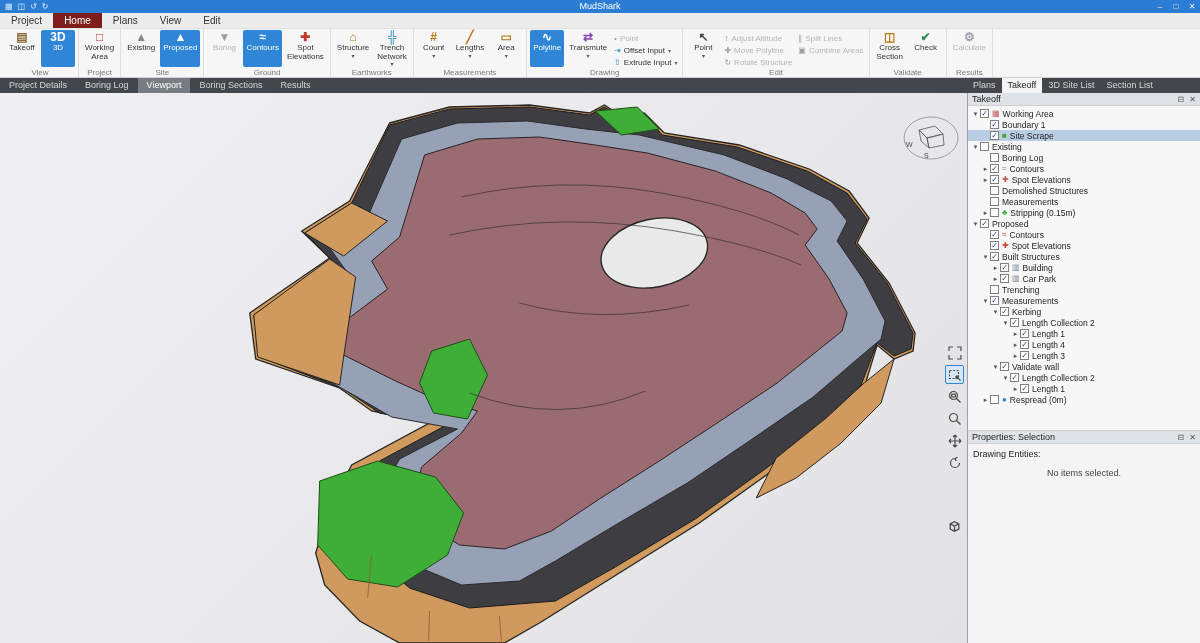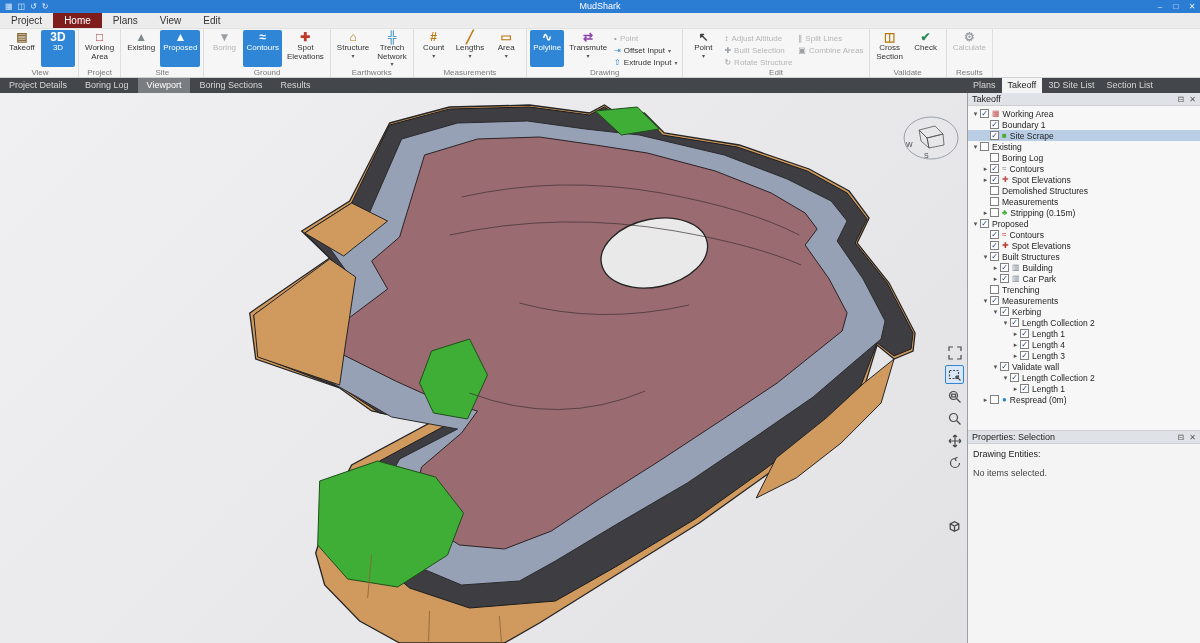--- a/index.html
+++ b/index.html
@@ -61,21 +61,21 @@
   .panel-header{height:13px;background:#dfe2e6;display:flex;align-items:center;font-size:9px;color:#222;padding:0 4px;border-bottom:1px solid #cfcfcf;flex:none}
   .ph-title{flex:1;white-space:nowrap}
   .ph-ic{font-size:8px;color:#555;margin-left:5px;line-height:13px}
   .treebody{height:325px;background:#f7f7f8;overflow:hidden;padding-top:2px;border-bottom:1px solid #cfcfcf;flex:none}
   .trow{height:11px;display:flex;align-items:center;font-size:8.5px;color:#1d1d1d;white-space:nowrap}
   .trow.sel{background:#b9cde4}
   .texp{width:9px;font-size:7px;color:#555;text-align:center;flex:none}
   .cb{width:9px;height:9px;border:1px solid #808080;background:#fff;margin-right:3px;flex:none;font-size:8px;line-height:7px;text-align:center;color:#1f3e7a}
   .ticon{font-size:8px;margin-right:3px;flex:none}
   .propsbody{flex:1;font-size:9px;color:#222;padding:5px 5px}
-  .propsbody .empty{text-align:left;color:#444;margin-top:9px}
+  .propsbody .empty{text-align:center;color:#444;margin-top:9px}
 </style>
 </head>
 <body>
 
 <div id="app">
 
   <div class="titlebar">
     <div class="qicons" id="qicons">
         <span>▦</span>
         <span>◫</span>
@@ -226,21 +226,21 @@
             <div class="rlab">Point</div>
             <div class="dd">▾</div>
           </div>
           <div class="rstack">
             <div class="rsmall disabled">
               <span class="ricon" style="color: rgb(154, 160, 166);">↕</span>
               <span>Adjust Altitude</span>
             </div>
             <div class="rsmall disabled">
               <span class="ricon" style="color: rgb(154, 160, 166);">✚</span>
-              <span>Built Selection</span>
+              <span>Move Polyline</span>
             </div>
             <div class="rsmall disabled">
               <span class="ricon" style="color: rgb(154, 160, 166);">↻</span>
               <span>Rotate Structure</span>
             </div>
           </div>
           <div class="rstack">
             <div class="rsmall disabled">
               <span class="ricon" style="color: rgb(154, 160, 166);">∥</span>
               <span>Split Lines</span>

